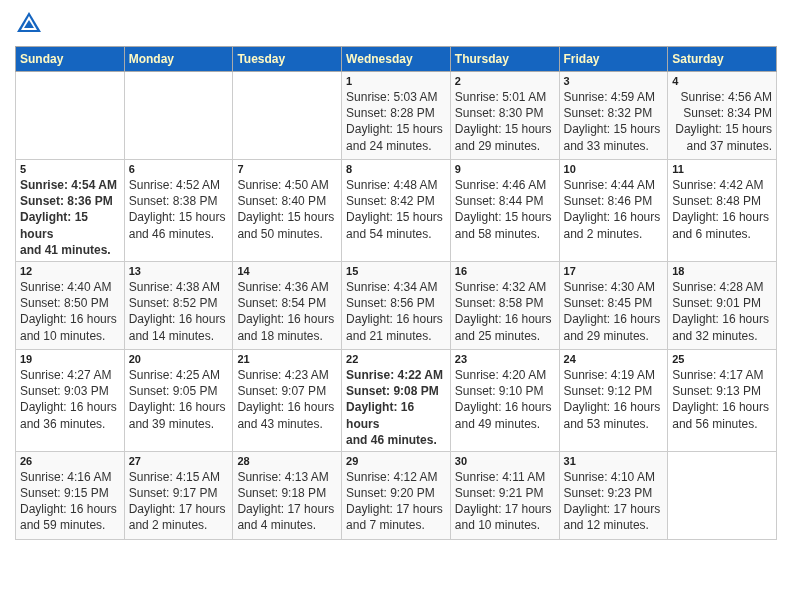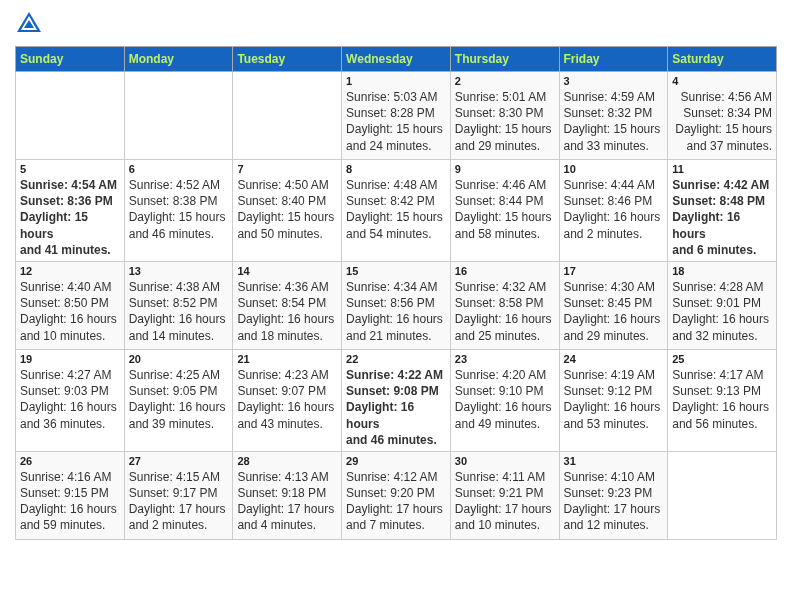--- a/index.html
+++ b/index.html
@@ -58,21 +58,21 @@
       font-size: 14px;
       color: #555;
     }
     table {
       width: 100%;
       border-collapse: collapse;
       table-layout: fixed;
     }
     thead tr th {
       background-color: #1565c0;
-      color: #bef264;
+      color: #fef9c3;
       font-size: 12px;
       font-weight: bold;
       padding: 5px 4px;
       text-align: left;
       border: 1px solid #aaa;
     }
     tbody tr td {
       border: 1px solid #ccc;
       vertical-align: top;
       padding: 3px 4px;
@@ -204,21 +204,21 @@
           </td>
           <td>
             <div class="day-number">10</div>
             <div class="day-info" style="white-space: pre-line;">Sunrise: 4:44 AM
 Sunset: 8:46 PM
 Daylight: 16 hours
 and 2 minutes.</div>
           </td>
           <td>
             <div class="day-number">11</div>
-            <div class="day-info" style="white-space: pre-line; font-weight: bold;">Sunrise: 4:42 AM
+            <div class="day-info" style="white-space: pre-line;">Sunrise: 4:42 AM
 Sunset: 8:48 PM
 Daylight: 16 hours
 and 6 minutes.</div>
           </td>
         </tr>
         <tr>
           <td>
             <div class="day-number">12</div>
             <div class="day-info" style="white-space: pre-line;">Sunrise: 4:40 AM
 Sunset: 8:50 PM

